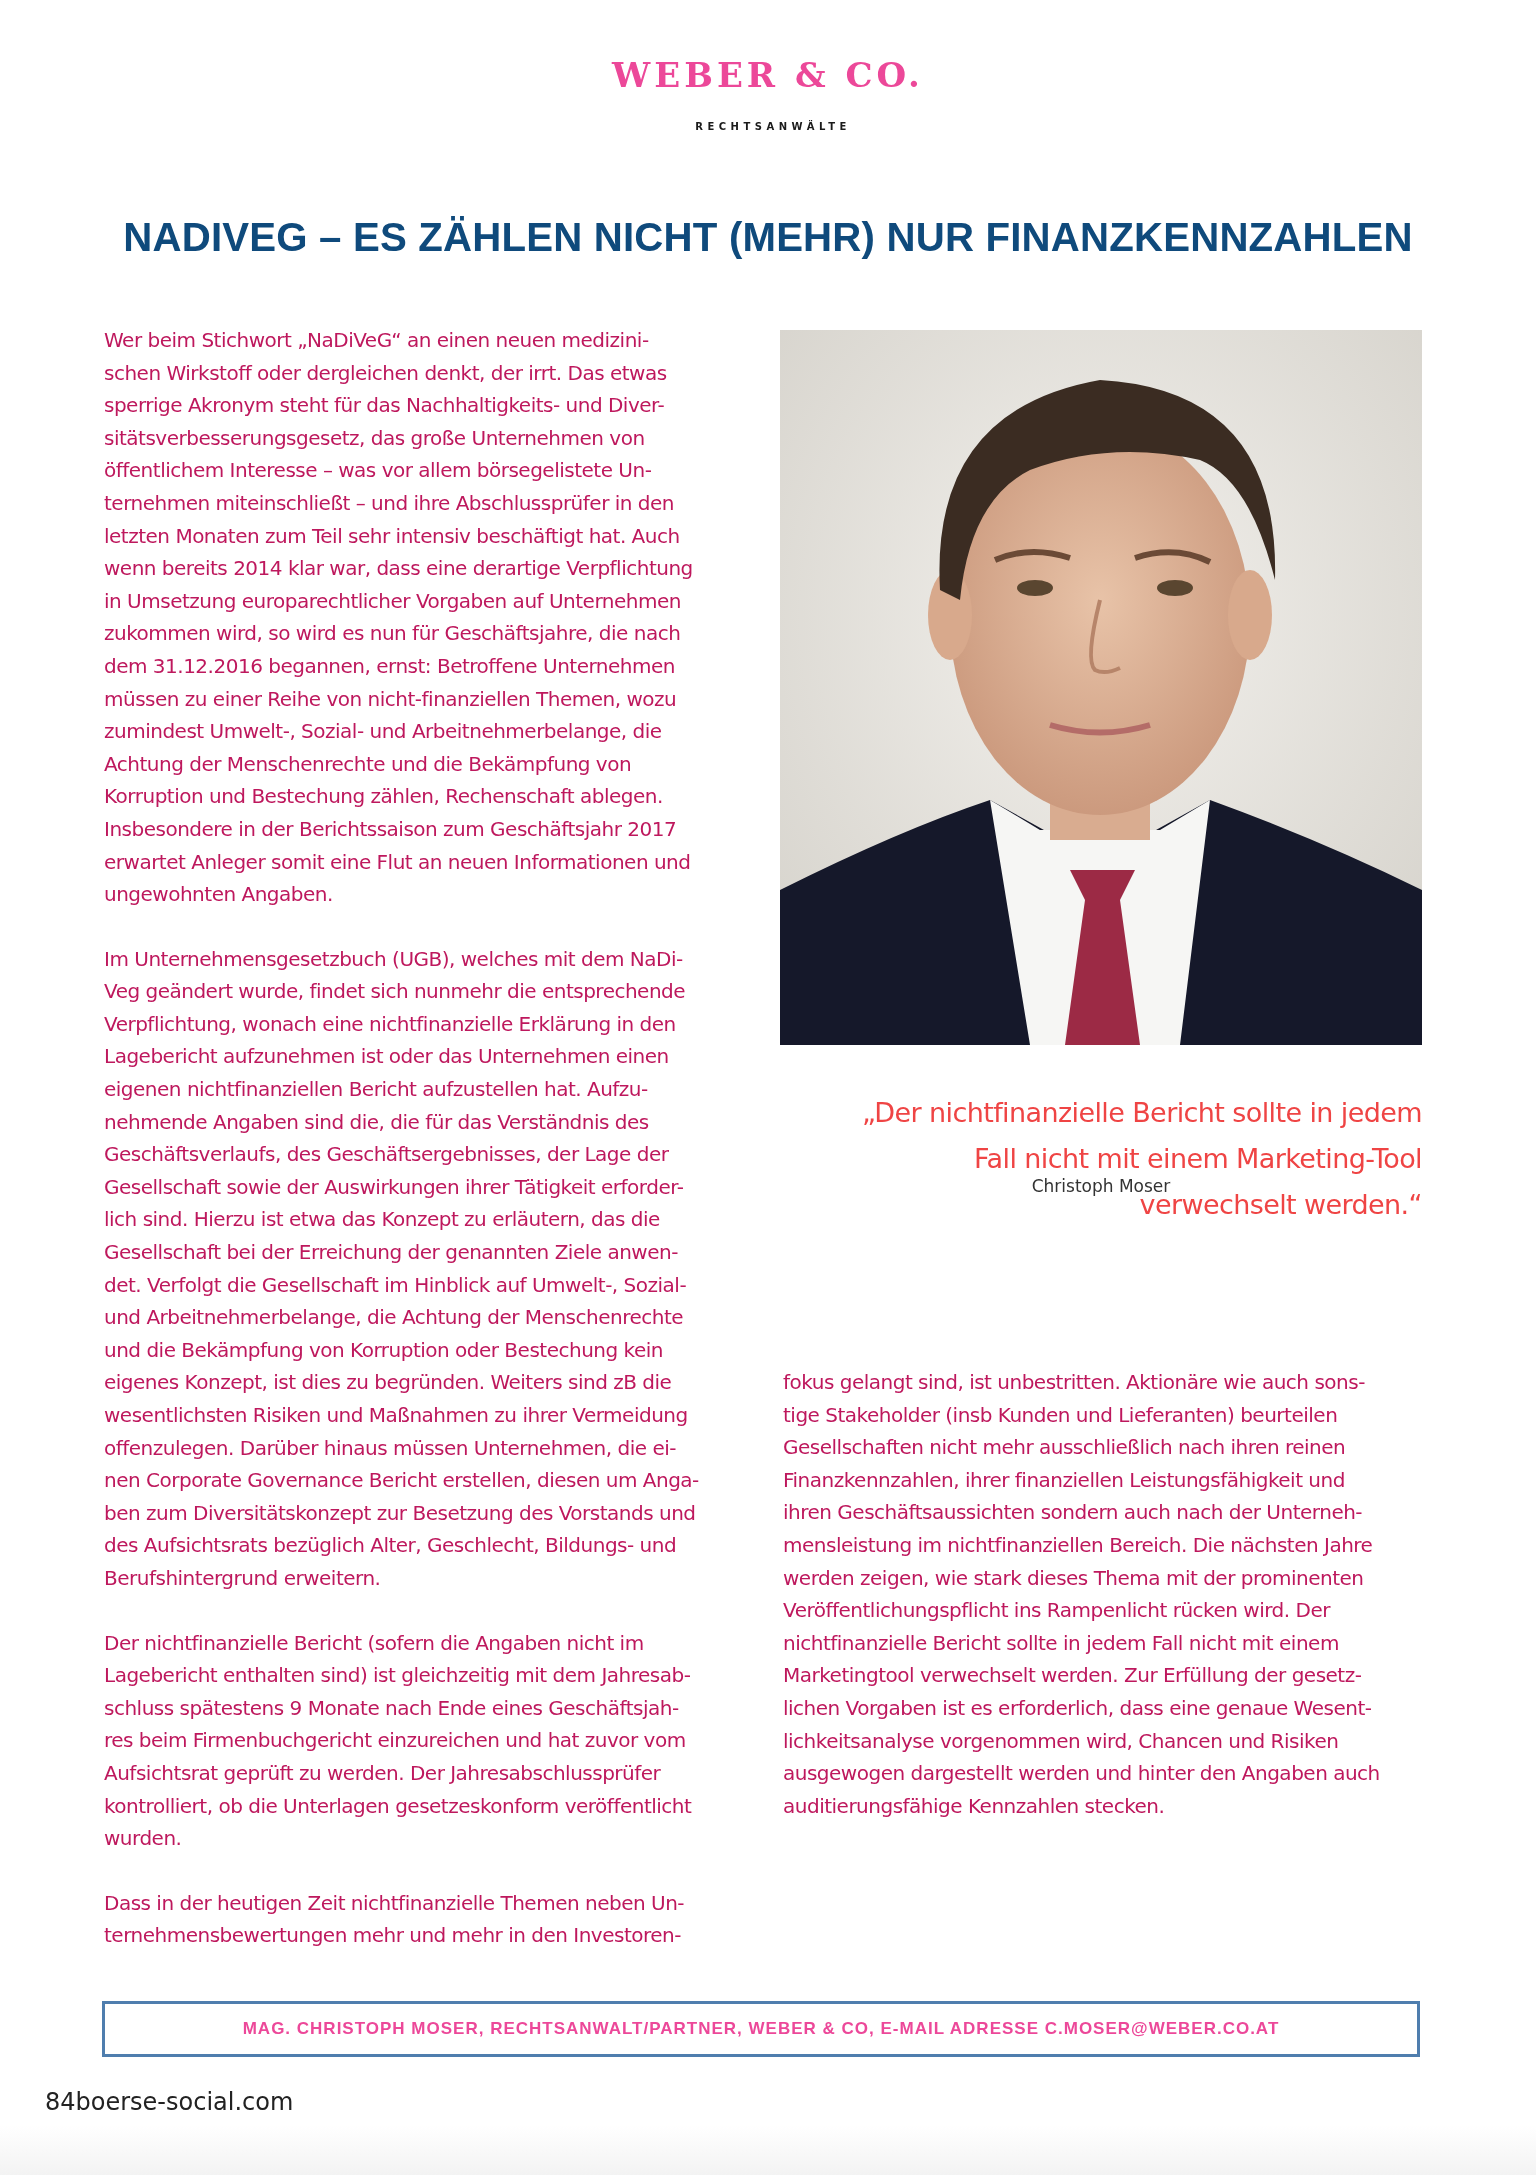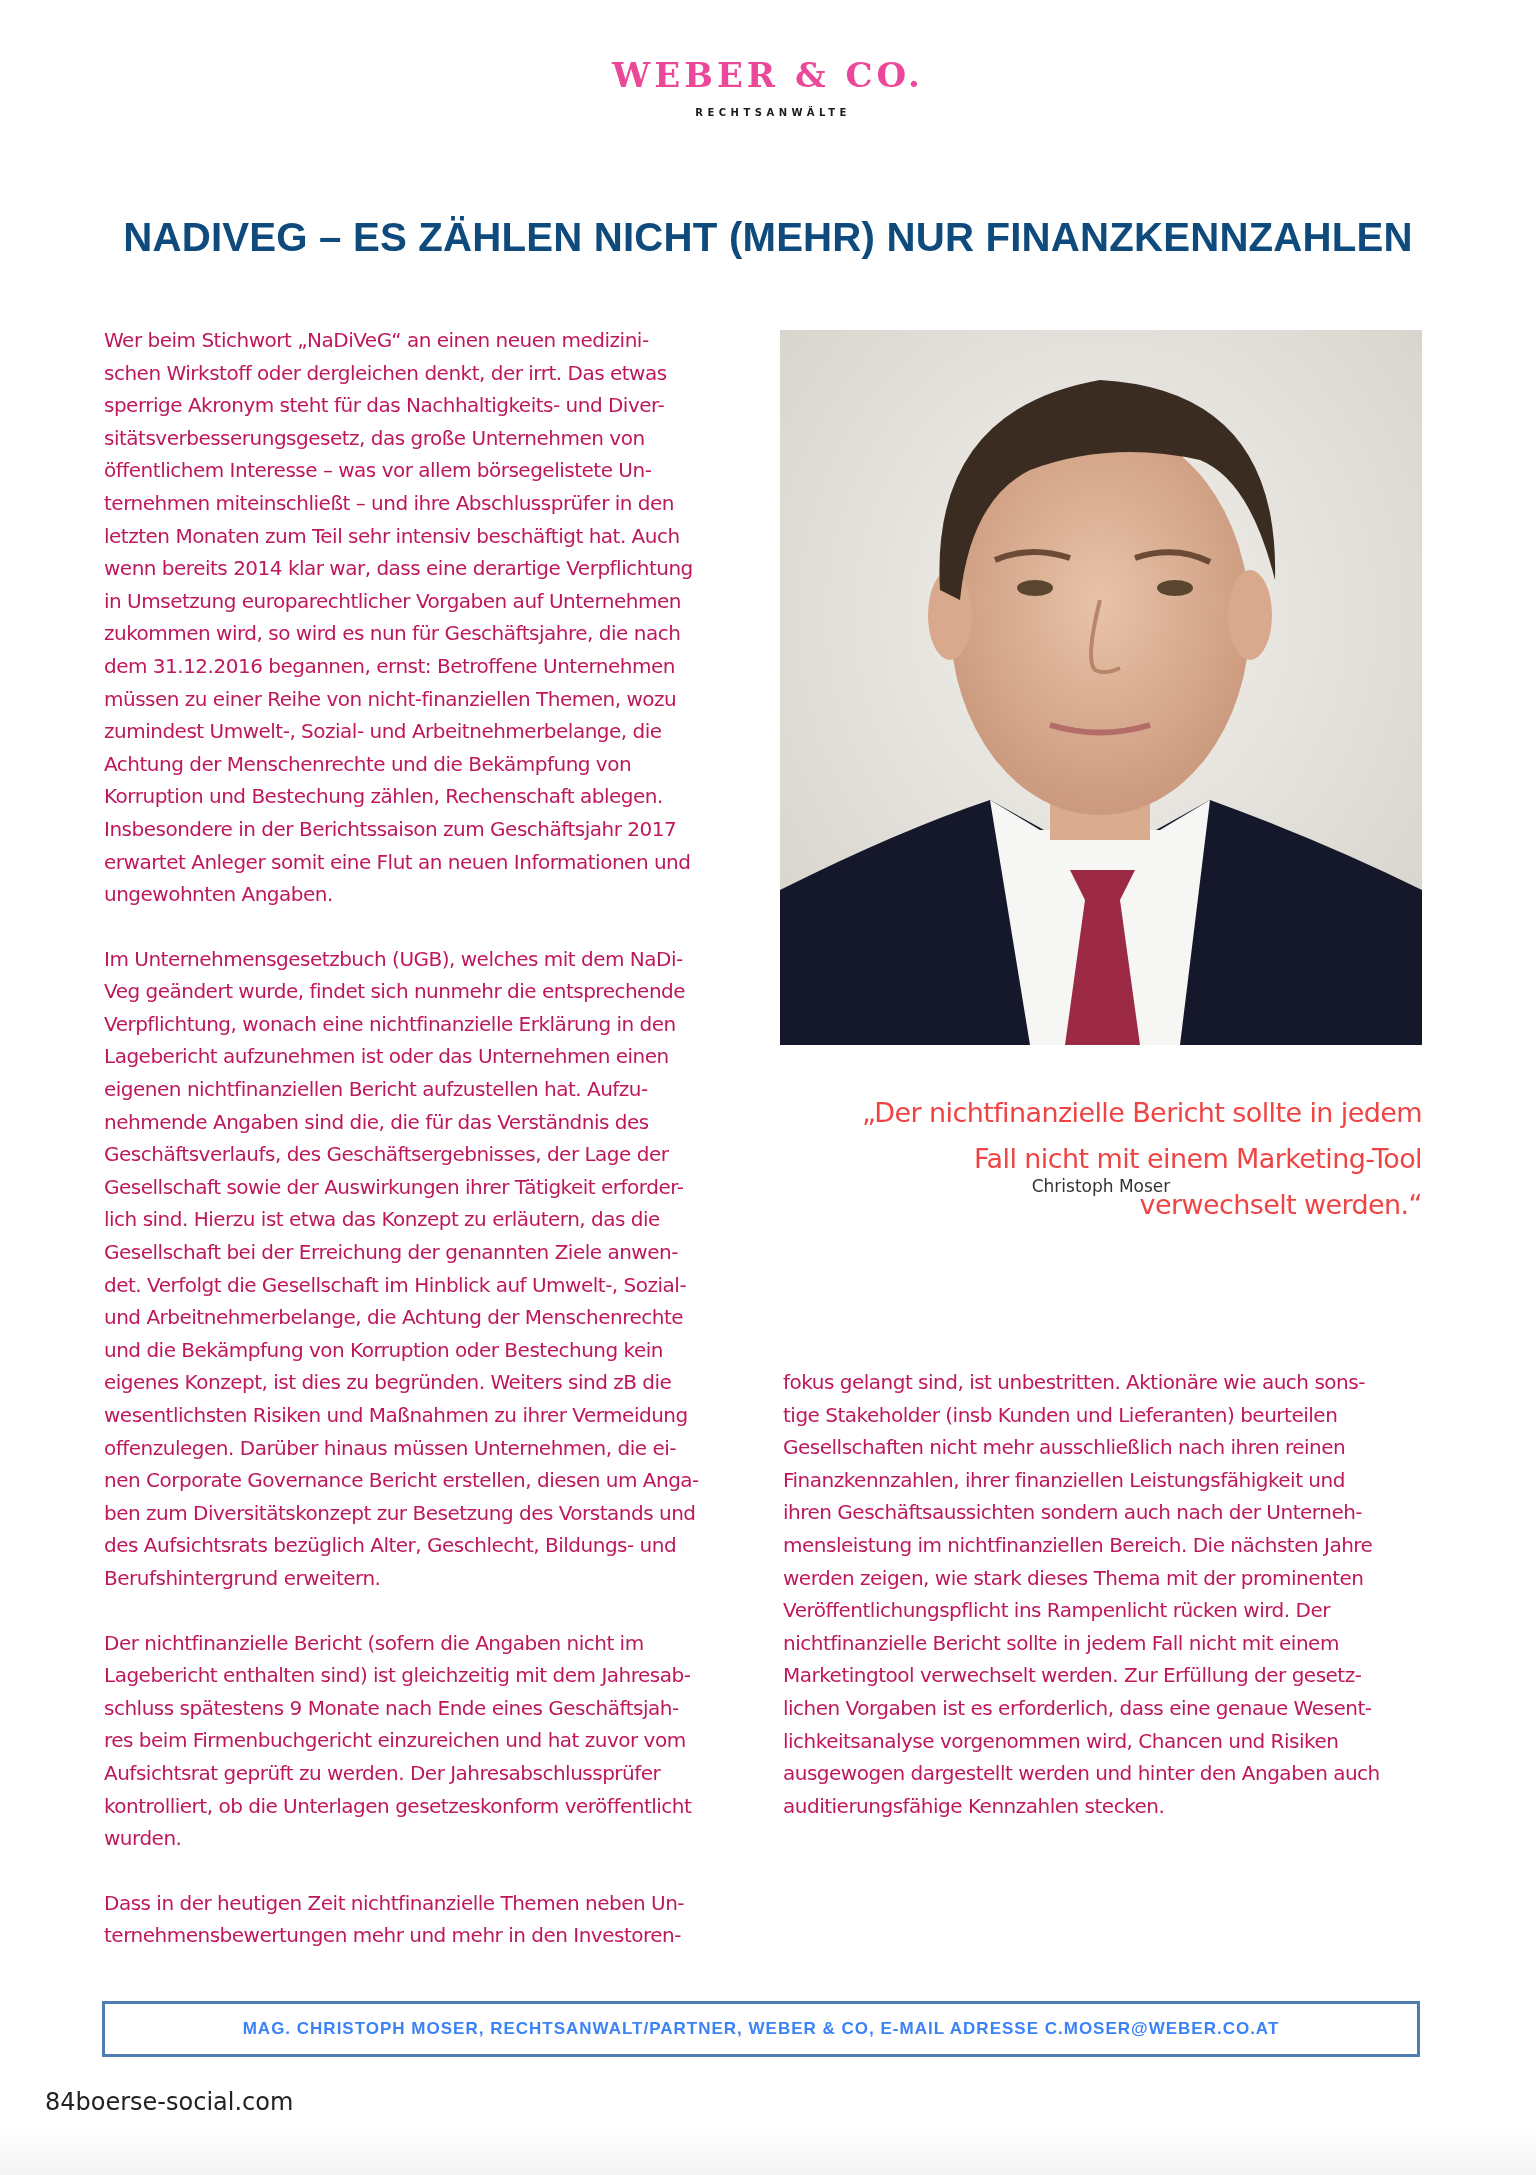--- a/index.html
+++ b/index.html
@@ -11,21 +11,21 @@
   .bottom-fade {
     position: absolute; left: 0; right: 0; top: 2125px; bottom: 0;
     background: linear-gradient(#ffffff, #f3f3f3);
   }
   .logo { position: absolute; left: 0; right: 0; top: 58px; text-align: center; }
   .logo-name {
     font-family: "DejaVu Serif", serif; font-weight: bold; font-size: 34px;
     letter-spacing: 4px; color: #ec4899; line-height: 1;
   }
   .logo-sub {
-    margin-top: 15px; font-family: "DejaVu Sans", sans-serif; font-weight: bold;
+    margin-top: 29px; font-family: "DejaVu Sans", sans-serif; font-weight: bold;
     font-size: 10px; letter-spacing: 4.5px; color: #1b1b1b; padding-left: 10px;
   }
   .headline {
     position: absolute; left: 0; right: 0; top: 214px; text-align: center;
     font-family: "Liberation Sans", sans-serif; font-weight: bold; font-size: 41px;
     color: #0f4a7c; letter-spacing: 0.2px; transform: scaleX(0.98);
   }
   .col {
     position: absolute; font-family: "DejaVu Sans", sans-serif; font-size: 20px;
     line-height: 32.6px; color: #be185d; letter-spacing: -0.5px;
@@ -45,21 +45,21 @@
   }
   .quote-author {
     position: absolute; left: 780px; top: 1176px; width: 642px; text-align: center;
     font-family: "DejaVu Sans", sans-serif; font-size: 17px; color: #333;
   }
   .author-box {
     position: absolute; left: 102px; top: 2001px; width: 1318px; height: 56px;
     border: 3px solid #4f7eae; box-sizing: border-box;
     display: flex; align-items: center; justify-content: center;
     font-family: "Liberation Sans", sans-serif; font-weight: bold; font-size: 17px;
-    letter-spacing: 1px; color: #3b82f6;
+    letter-spacing: 1px; color: #ec4899;
   }
   .footer {
     position: absolute; left: 45px; top: 2088px; font-family: "DejaVu Sans", sans-serif;
     font-size: 24px; color: #222; display: flex; 
   }
 </style>
 </head>
 <body>
 
 <div class="bottom-fade"></div>

